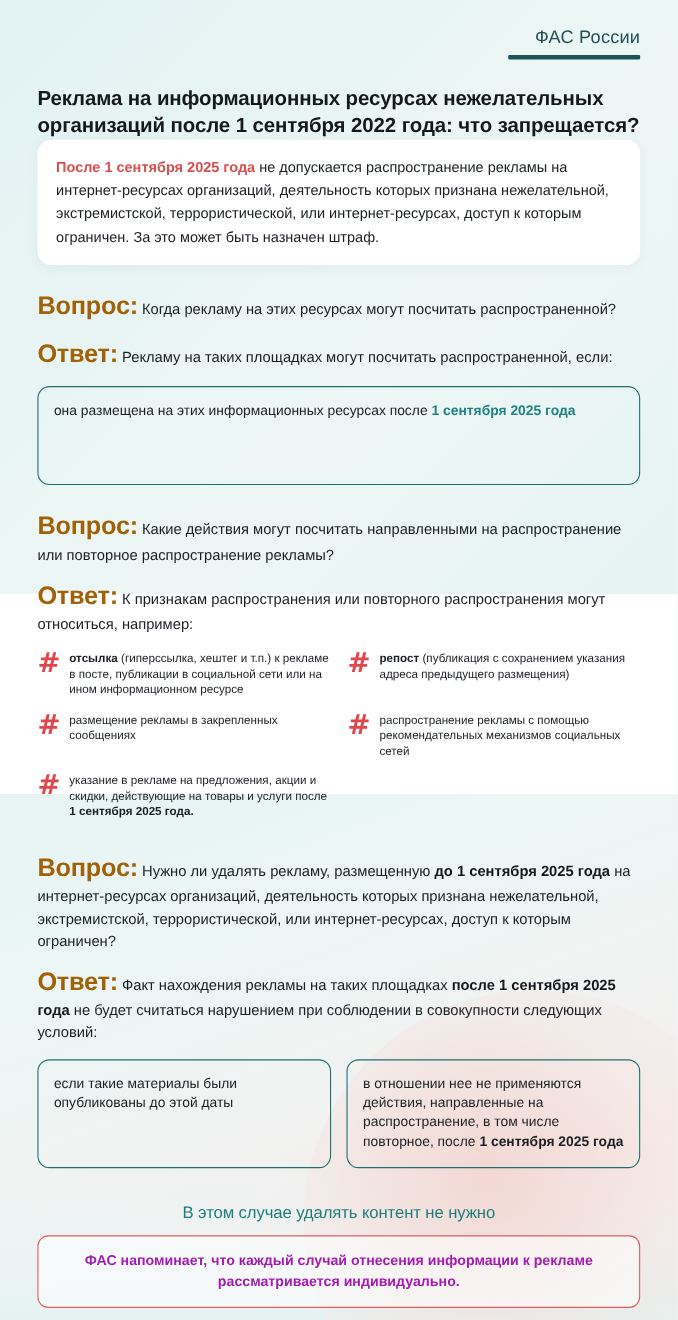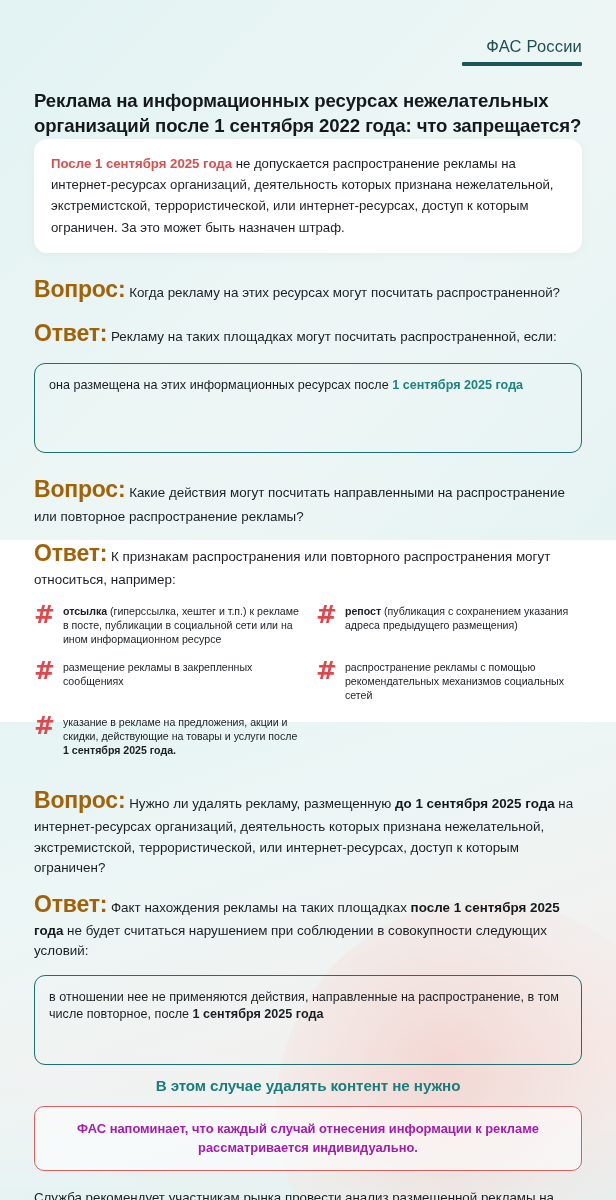--- a/index.html
+++ b/index.html
@@ -56,21 +56,21 @@
     width: 616px;
     height: 150px;
     background: linear-gradient(180deg, rgba(255,255,255,0) 0%, rgba(235,245,245,0.55) 45%, rgba(228,243,243,0.9) 100%);
   }
 
   
   #content {
     position: relative;
     width: 616px;
     height: 1200px;
-    padding: 12px 34px;
+    padding: 0 34px;
   }
 
   
   .logo-wrap {
     display: flex;
     flex-direction: column;
     align-items: flex-end;
     padding-top: 25px;
   }
   .logo-text {
@@ -180,24 +180,24 @@
   }
   .hash-text {
     font-size: 10.6px;
     line-height: 1.33;
     color: #1b1f24;
   }
   .hash-text b { font-weight: bold; }
 
   
   .teal-note {
-    margin-top: 12px;
+    margin-top: 32px;
     text-align: center;
     font-size: 15.2px;
-    font-weight: bold;
+    font-weight: normal;
     color: #1b7e7c;
     letter-spacing: -0.1px;
   }
 
   
   .red-card {
     margin-top: 12px;
     border: 1.8px solid #d9605f;
     border-radius: 10px;
     background: rgba(255,255,255,0.55);
@@ -289,20 +289,23 @@
 
     <div class="qa" style="margin-top:26px;">
       <div class="qa-line">
         <span class="qa-label">Вопрос:</span><span> Нужно ли удалять рекламу, размещенную </span><b>до 1 сентября 2025 года</b><span> на интернет-ресурсах организаций, деятельность которых признана нежелательной, экстремистской, террористической, или интернет-ресурсах, доступ к которым ограничен?</span>
       </div>
       <div class="qa-line">
         <span class="qa-label">Ответ:</span><span> Факт нахождения рекламы на таких площадках </span><b>после 1 сентября 2025 года</b><span> не будет считаться нарушением при соблюдении в совокупности следующих условий:</span>
       </div>
       <div class="box-row">
         <div class="obox">
+          <span>если такие материалы были опубликованы до этой даты</span>
+        </div>
+        <div class="obox">
           <span>в отношении нее не применяются действия, направленные на распространение, в том числе повторное, после </span><b>1 сентября 2025 года</b>
         </div>
       </div>
     </div>
 
     <div class="teal-note">В этом случае удалять контент не нужно</div>
 
     <div class="red-card">ФАС напоминает, что каждый случай отнесения информации к рекламе рассматривается индивидуально.</div>
 
     <div class="closing">Служба рекомендует участникам рынка провести анализ размещенной рекламы на ресурсах для приведения своей деятельности в соответствие с новыми требованиями законодательства.</div>

